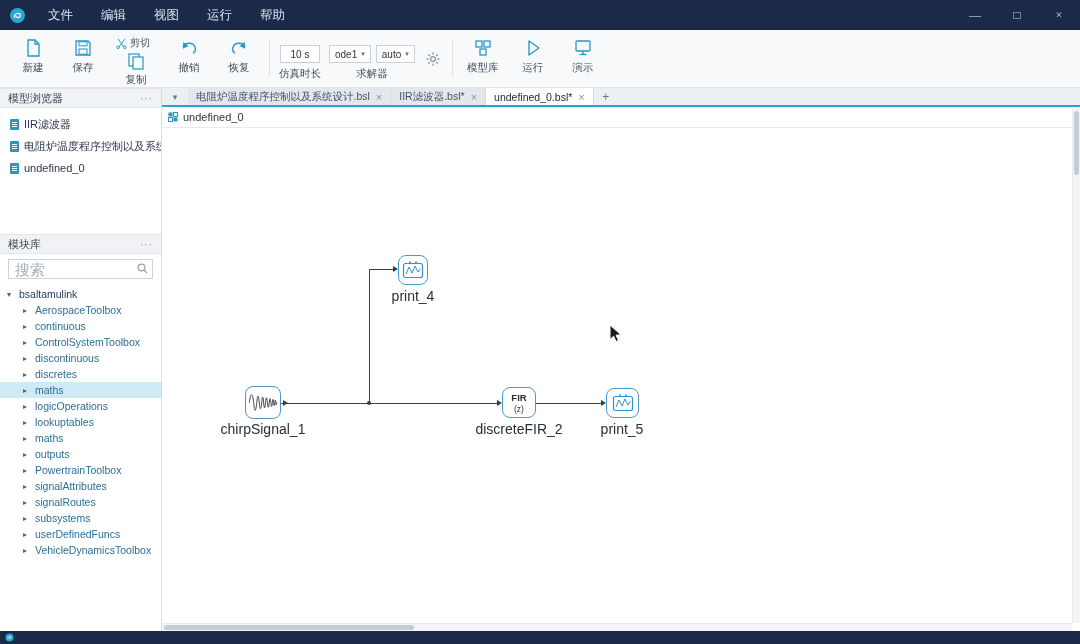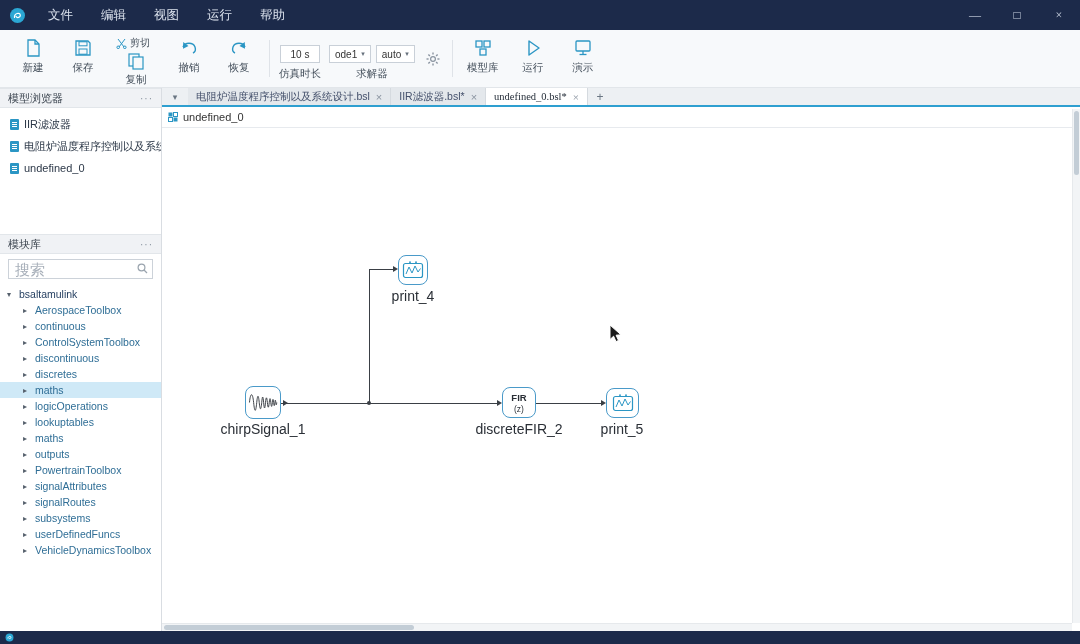--- a/index.html
+++ b/index.html
@@ -48,21 +48,21 @@
   .tree-item{height:16px;display:flex;align-items:center;gap:4px;padding-left:23px;color:#2f6e96;white-space:nowrap;}
   .tree-item.selected{background:#cfe9f7;}
   .tri{font-size:8px;color:#55606c;width:8px;flex:0 0 8px;}
 
   
   .content{flex:1;display:flex;flex-direction:column;min-width:0;position:relative;background:#fff;}
   .tabbar{height:19px;flex:0 0 19px;background:#edf0f3;display:flex;align-items:stretch;border-bottom:2px solid #2e9fd0;}
   .tab-chevron{width:26px;display:flex;align-items:center;justify-content:center;color:#6a7683;font-size:9px;}
   .tabs{display:flex;}
   .tab{display:flex;align-items:center;gap:6px;padding:0 8px;font-size:10.5px;color:#44506b;background:#e4e8ec;border-right:1px solid #d5dadf;white-space:nowrap;}
-  .tab.active{background:#fff;color:#1e2733;font-family:Liberation Serif, serif;}
+  .tab.active{background:#fff;color:#1e2733;}
   .tab-label{max-width:190px;overflow:hidden;text-overflow:ellipsis;}
   .tab-close{color:#8a94a0;font-size:11px;}
   .tab-add{width:24px;display:flex;align-items:center;justify-content:center;color:#6a7683;font-size:12px;}
   .breadcrumb{height:21px;flex:0 0 21px;background:#fff;border-bottom:1px solid #e7eaee;display:flex;align-items:center;gap:5px;padding:0 6px;font-size:11px;color:#333;}
   .bc-icon{width:10px;height:10px;flex:0 0 10px;}
   .canvas{flex:1;position:relative;background:#fff;overflow:hidden;}
 
   
   .block{position:absolute;background:#fff;border:1px solid #4a9ac9;border-radius:8px;display:flex;align-items:center;justify-content:center;}
   .block-label{position:absolute;font-size:14px;color:#2a2f36;transform:translateX(-50%);white-space:nowrap;}

